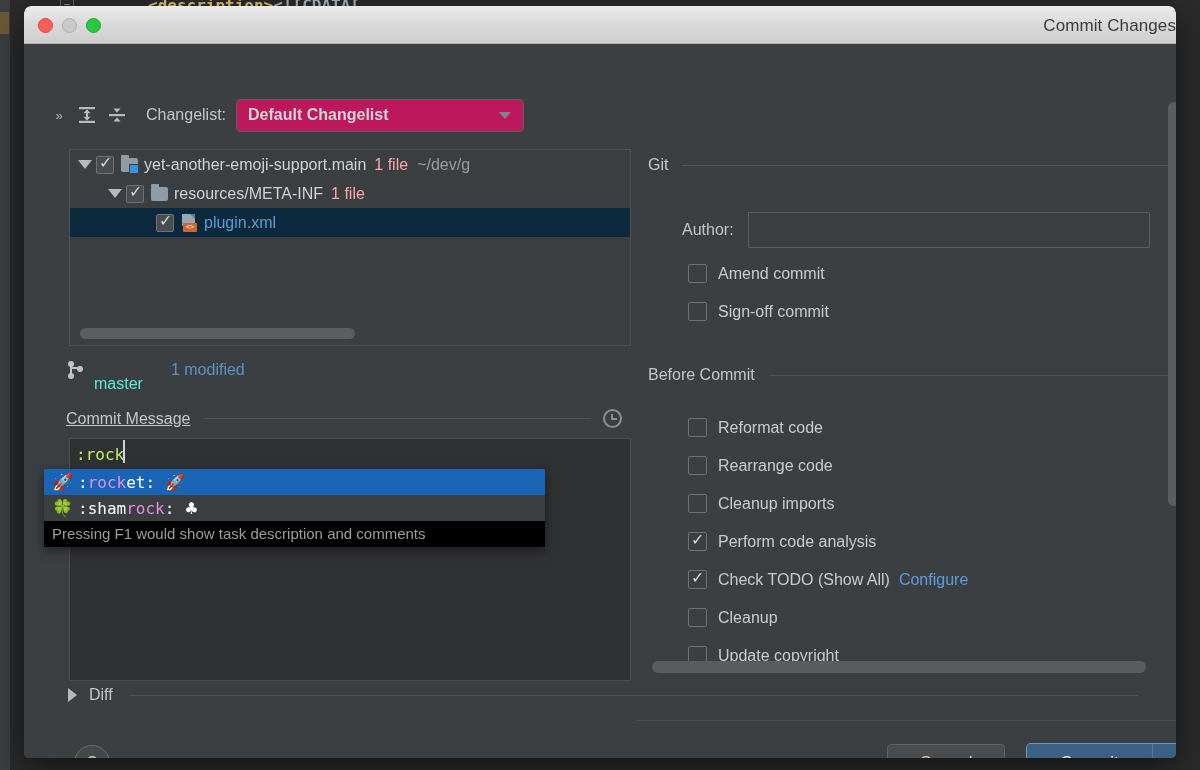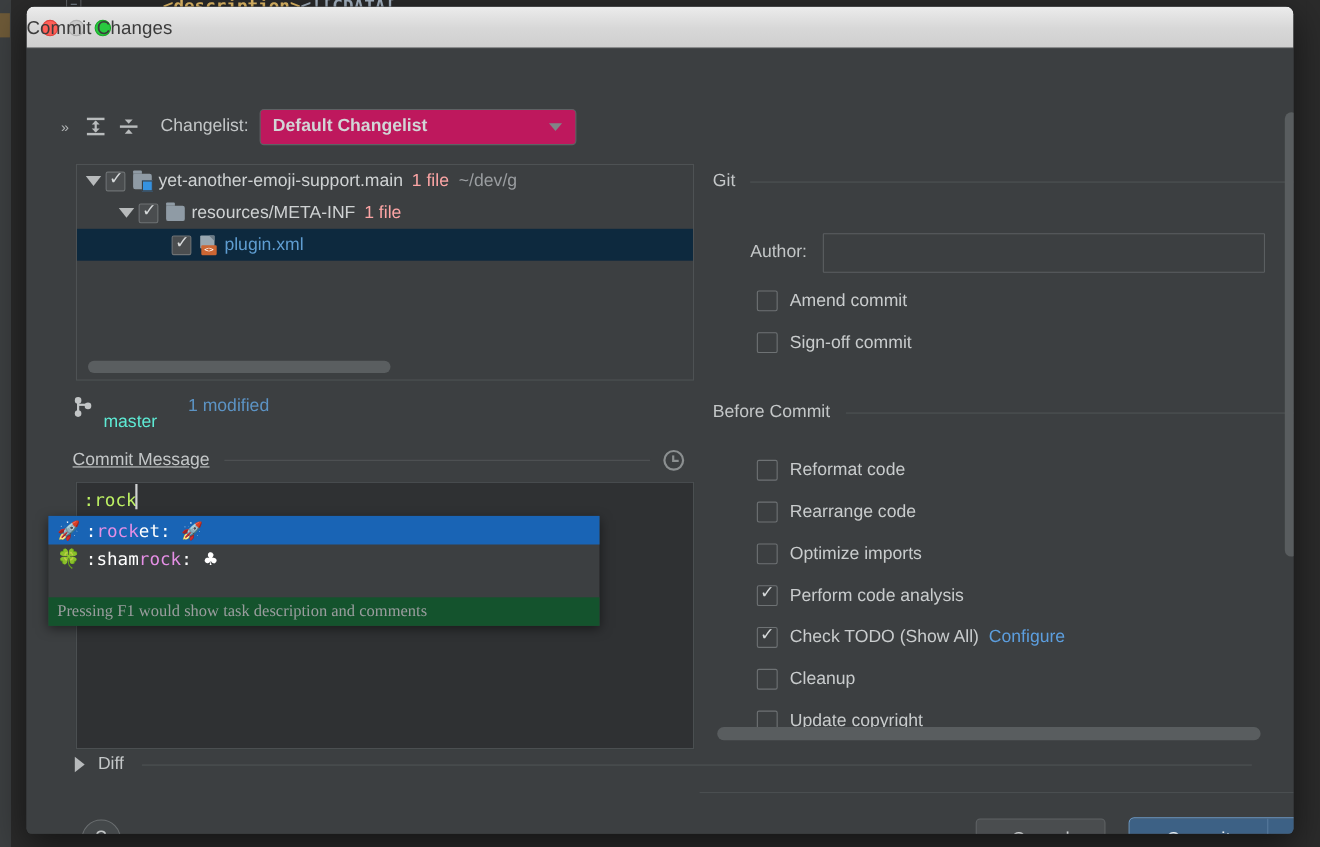--- a/index.html
+++ b/index.html
@@ -52,21 +52,21 @@
 
   
   #titlebar {
     position: relative; height: 38px;
     background: linear-gradient(to bottom, #ececec 0%, #d8d8d8 52%, #cfcfcf 100%);
     border-bottom: 1px solid #b4b4b4;
     border-radius: 7px 7px 0 0;
   }
   #title-text {
     position: absolute; left: 0; right: 0; top: 10px;
-    text-align: left; font-size: 17px; color: #3b3b3b;
+    text-align: right; font-size: 17px; color: #3b3b3b;
     letter-spacing: .1px;
   }
   .traffic {
     position: absolute; top: 12px; width: 15px; height: 15px;
     border-radius: 50%;
   }
   #tl-close  { left: 14px; background: #ff5f57; border: .5px solid #e0443e; }
   #tl-min    { left: 38px; background: #c9c9c9; border: .5px solid #b0b0b0; }
   #tl-max    { left: 62px; background: #28c940; border: .5px solid #1aab29; }
 
@@ -231,22 +231,22 @@
     font-family: "DejaVu Sans Mono", monospace; font-size: 16px;
     white-space: nowrap;
   }
   .ac-item.selected { background: #1964b5; }
   .ac-emoji { width: 26px; font-size: 17px; flex: none; font-family: "DejaVu Sans", sans-serif; }
   .ac-code  { color: #ffffff; }
   .ac-code .hl { color: #e58fe5; }
   .ac-trail { margin-left: 10px; font-family: "DejaVu Sans", sans-serif; font-size: 16px; color: #ffffff; }
   #ac-hint {
     height: 26px; line-height: 26px; padding-left: 8px;
-    background: #14532d; color: #9a9d9e; font-size: 15px;
-    font-family: Liberation Serif, serif; white-space: nowrap; margin-top: 22px;
+    background: #000000; color: #9a9d9e; font-size: 15px;
+    font-family: Liberation Sans, sans-serif; white-space: nowrap;
   }
 
   
   #diff-row {
     position: absolute; left: 44px; top: 642px; width: 1070px;
     display: flex; align-items: center;
   }
   #diff-twisty {
     width: 0; height: 0; margin-right: 12px;
     border-top: 7px solid transparent; border-bottom: 7px solid transparent;
@@ -495,21 +495,21 @@
       <div class="opt-row" style="top:330px">
         <span class="opt-cb"></span>
         <span>Reformat code</span>
       </div>
       <div class="opt-row" style="top:368px">
         <span class="opt-cb"></span>
         <span>Rearrange code</span>
       </div>
       <div class="opt-row" style="top:406px">
         <span class="opt-cb"></span>
-        <span>Optimize imports</span>
+        <span>Cleanup imports</span>
       </div>
       <div class="opt-row" style="top:444px">
         <span class="opt-cb checked"></span>
         <span>Perform code analysis</span>
       </div>
       <div class="opt-row" style="top:482px">
         <span class="opt-cb checked"></span>
         <span>Check TODO (Show All)</span>
         <span class="opt-link">Configure</span>
       </div>

